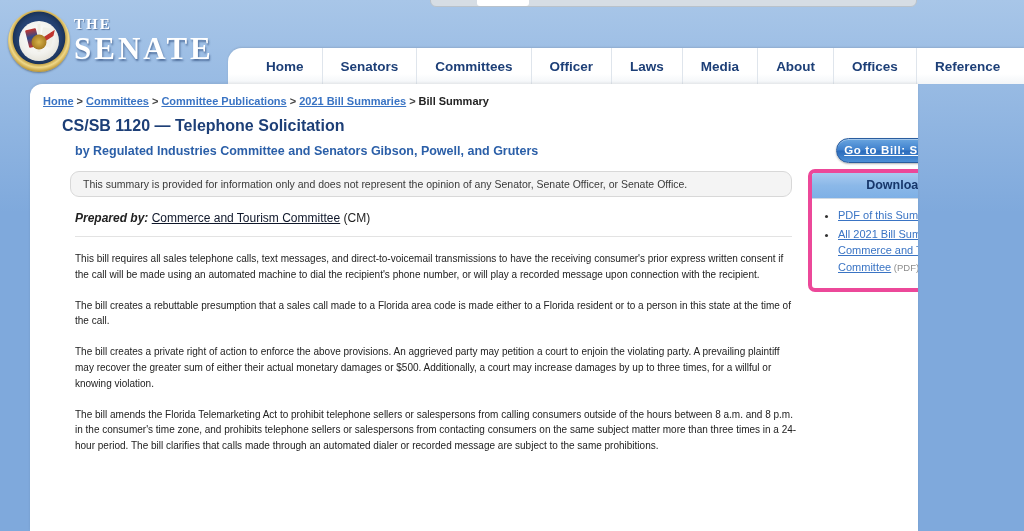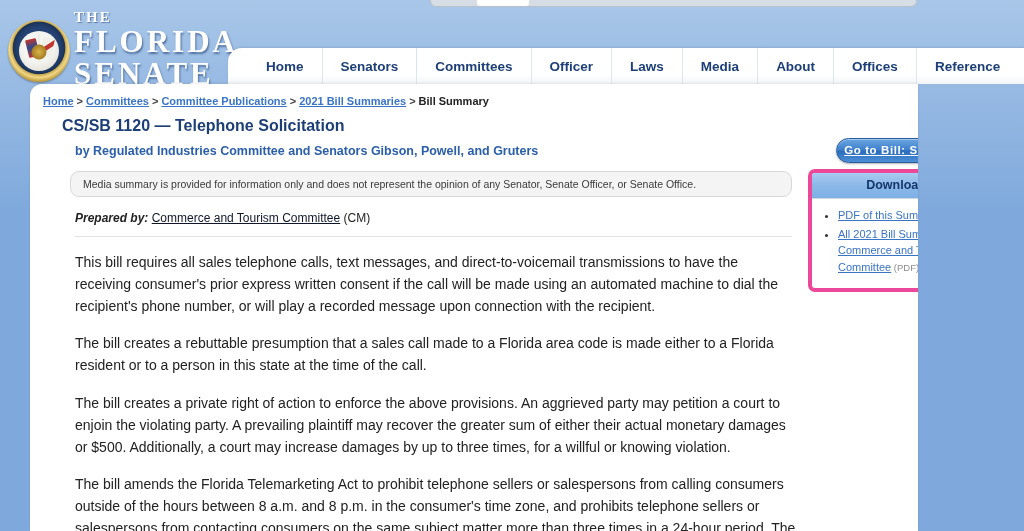--- a/index.html
+++ b/index.html
@@ -143,21 +143,21 @@
     font-size: 12px; color: #222;
     border-bottom: 1px solid #e3e3e3;
     padding-bottom: 11px; width: 717px;
   }
   #prepared-by .label { font-style: italic; font-weight: bold; }
   #prepared-by a { color: #0f172a; text-decoration: underline; }
 
   #summary-body { margin: 14px 0 0 22px; width: 722px; }
   #summary-body p {
     margin: 0 0 15px 0;
-    font-size: 14px; line-height: 1.58; color: #222;
+    font-size: 10px; line-height: 1.58; color: #222;
     text-align: left;
   }
 
   
   #right-rail {
     position: absolute; left: 778px; top: 33px; width: 168px;
   }
   #go-to-bill-button {
     display: block; margin: 21px 0 0 28px;
     width: 130px; height: 25px; line-height: 23px;
@@ -203,21 +203,20 @@
 <div id="site-header">
   <div id="brand">
     <div id="seal">
       <div id="seal-pole"></div>
       <div id="seal-flag-left"></div>
       <div id="seal-flag-right"></div>
       <div id="seal-center"></div>
     </div>
     <div id="brand-text">
       <div id="brand-the">THE</div>
-      <div id="brand-florida">FLORIDA</div>
       <div id="brand-senate">SENATE</div>
     </div>
   </div>
 </div>
 
 <div id="main-nav">
     <div class="nav-item">Home</div>
     <div class="nav-item">Senators</div>
     <div class="nav-item">Committees</div>
     <div class="nav-item">Officer</div>
@@ -228,21 +227,21 @@
     <div class="nav-item">Reference</div>
   </div>
 
 <div id="content-panel">
 
   <div id="breadcrumb"><a href="#">Home</a><span class="sep">&gt;</span><a href="#">Committees</a><span class="sep">&gt;</span><a href="#">Committee Publications</a><span class="sep">&gt;</span><a href="#">2021 Bill Summaries</a><span class="sep">&gt;</span><span class="current">Bill Summary</span></div>
 
   <div id="main-col">
     <h1 id="page-title">CS/SB 1120 — Telephone Solicitation</h1>
     <div id="byline">by Regulated Industries Committee and Senators Gibson, Powell, and Gruters</div>
-    <div id="disclaimer">Media summary is provided for information only and does not represent the opinion of any Senator, Senate Officer, or Senate Office.</div>
+    <div id="disclaimer">This summary is provided for information only and does not represent the opinion of any Senator, Senate Officer, or Senate Office.</div>
 
     <div id="prepared-by">
       <span class="label">Prepared by:</span>
       <a href="#">Commerce and Tourism Committee</a>
       <span>(CM)</span>
     </div>
 
     <div id="summary-body">
         <p>This bill requires all sales telephone calls, text messages, and direct-to-voicemail transmissions to have the receiving consumer's prior express written consent if the call will be made using an automated machine to dial the recipient's phone number, or will play a recorded message upon connection with the recipient.</p>
         <p>The bill creates a rebuttable presumption that a sales call made to a Florida area code is made either to a Florida resident or to a person in this state at the time of the call.</p>

